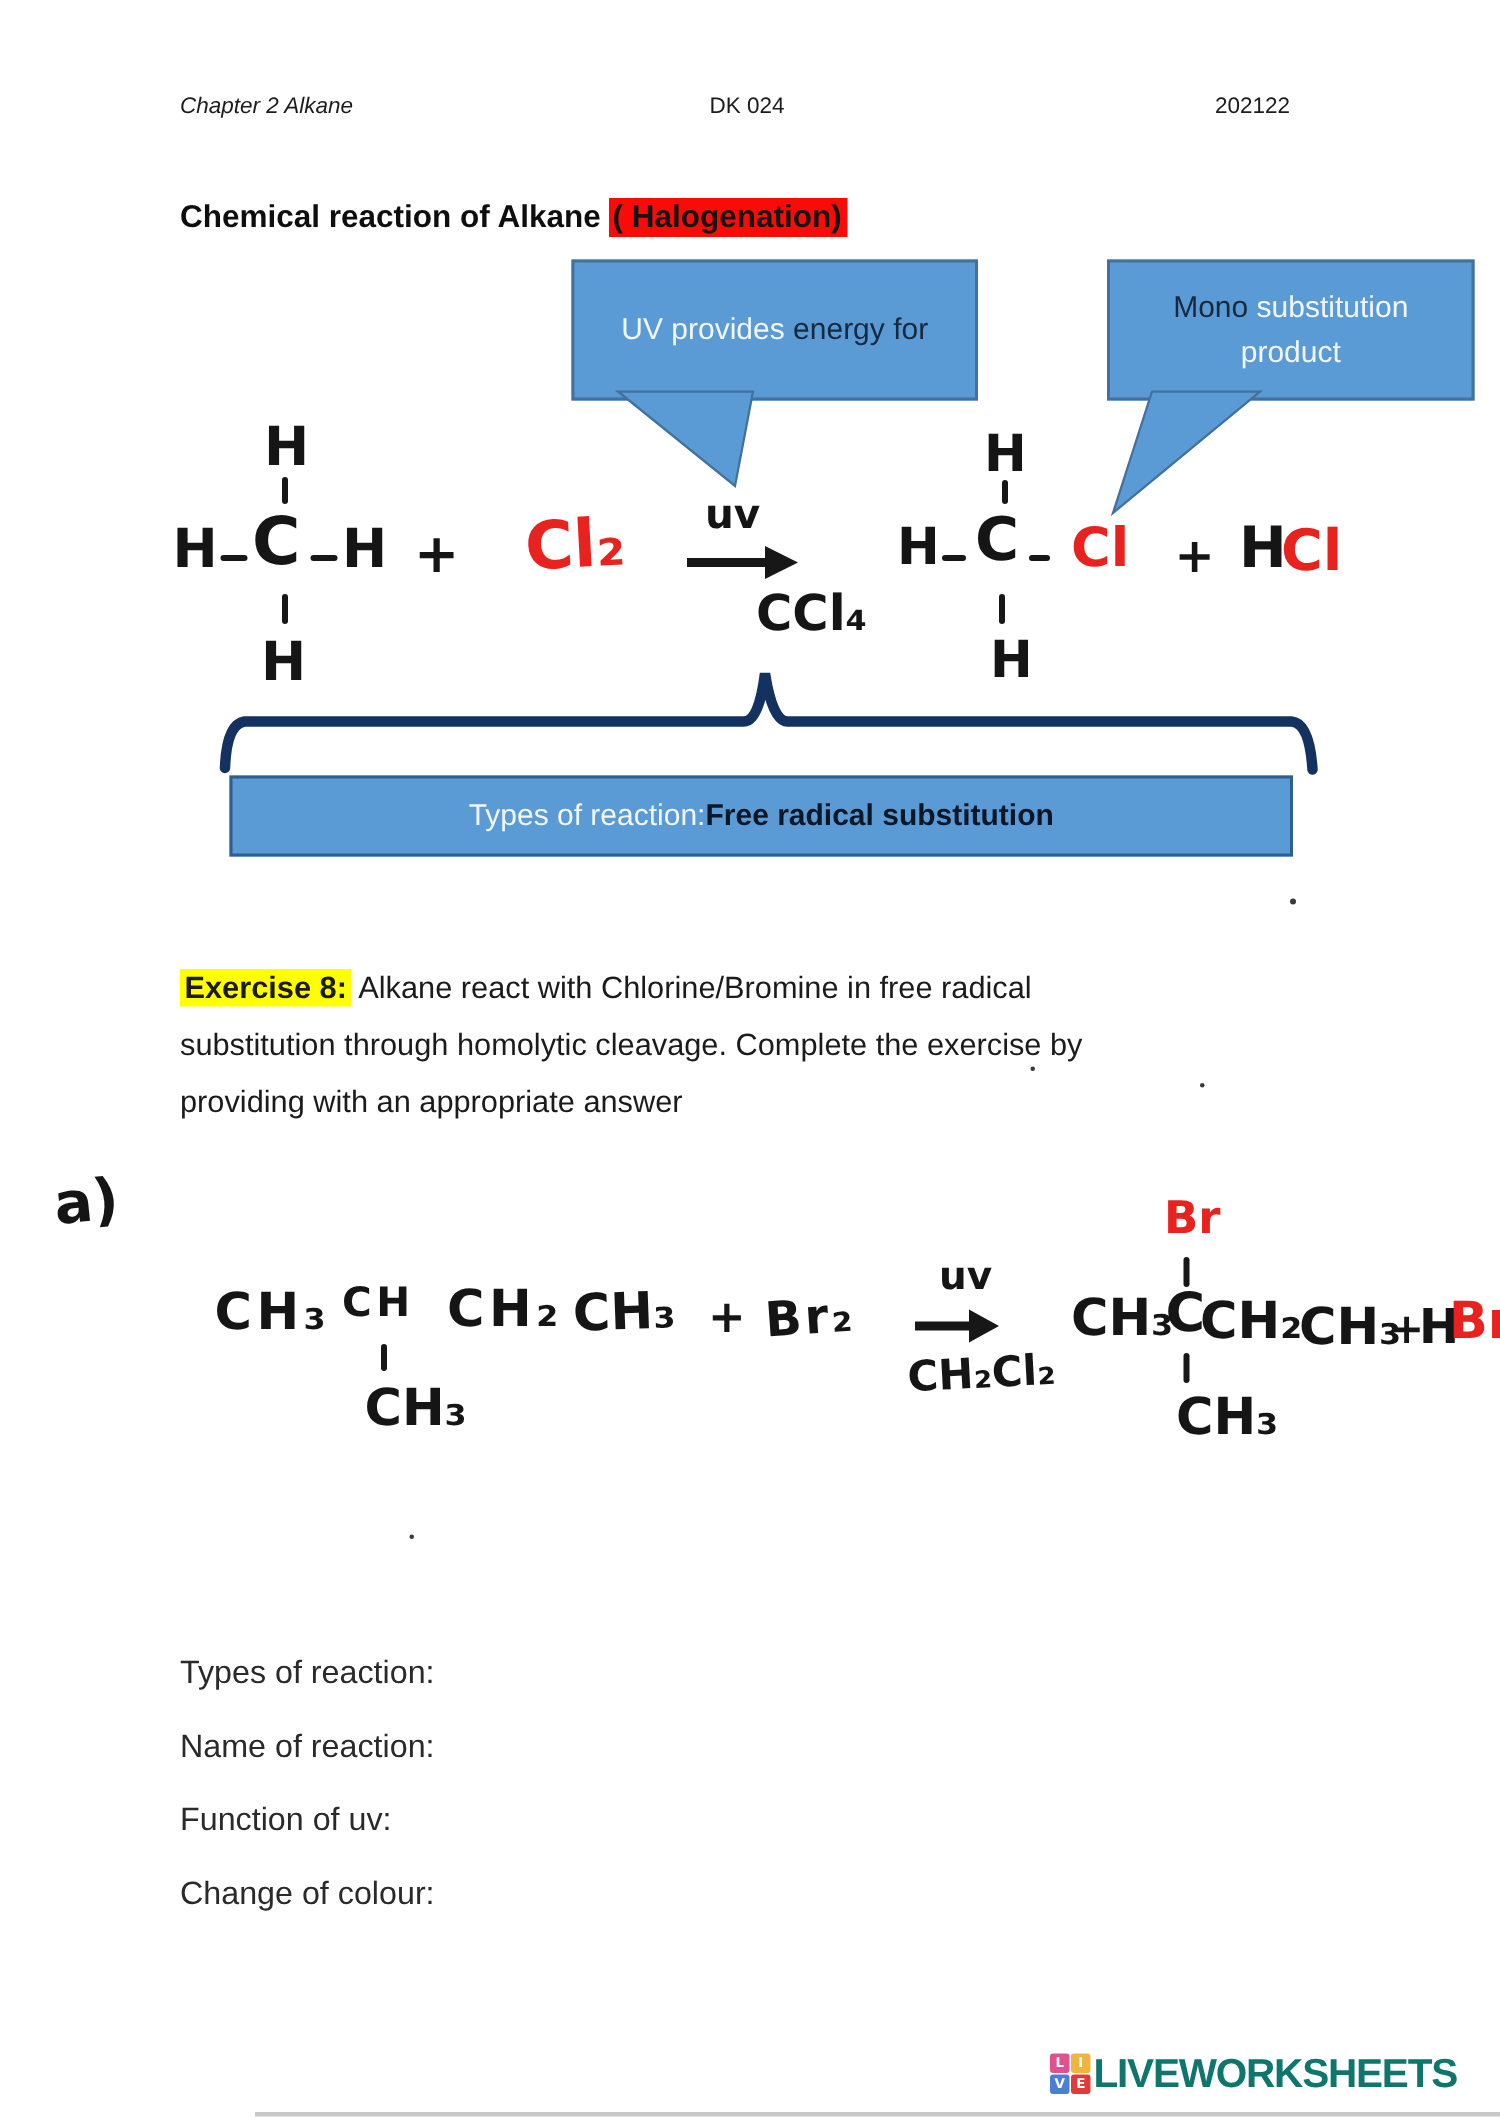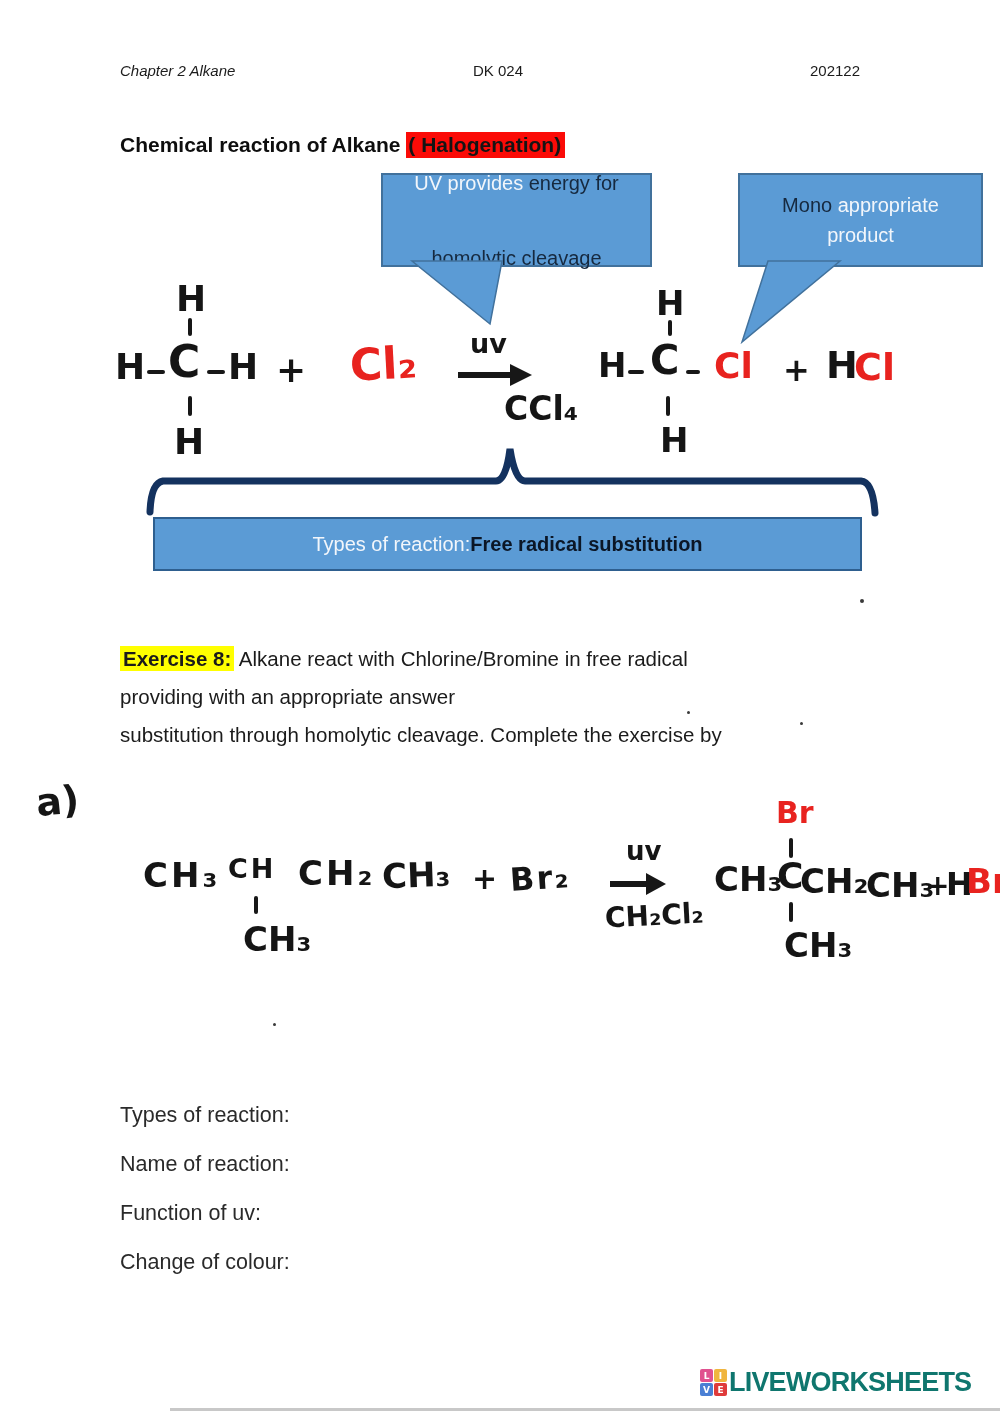--- a/index.html
+++ b/index.html
@@ -61,24 +61,23 @@
 <div class="hdr" style="left:120px;font-style:italic;">Chapter 2 Alkane</div>
 <div class="hdr" style="left:473px;">DK 024</div>
 <div class="hdr" style="left:810px;">202122</div>
 
 <div class="title">
   <span>Chemical reaction of Alkane </span><span class="hl-red">( Halogenation)</span>
 </div>
 
 <div class="callout" style="left:381px;top:173px;width:267px;height:90px;">
   <div><span class="wt">UV provides </span><span class="dk">energy for</span></div>
-  <div class="dk">homolytic cleavage</div>
 </div>
 <div class="callout" style="left:738px;top:173px;width:241px;height:90px;">
-  <div><span class="dk">Mono </span><span class="wt">appropriate</span></div>
+  <div><span class="dk">Mono </span><span class="wt">substitution</span></div>
   <div class="wt">product</div>
 </div>
 
 <svg class="overlay" width="1000" height="1413" viewBox="0 0 1000 1413">
   <polygon points="412,261 502,261 490,324" fill="#5b9bd5" stroke="#41719c" stroke-width="1.5"></polygon>
   <polygon points="768,261 840,261 742,342" fill="#5b9bd5" stroke="#41719c" stroke-width="1.5"></polygon>
   <path d="M 150 512 Q 151 483 163 481 L 496 481 Q 506 481 510 449 Q 515 481 525 481 L 861 481 Q 873 482 875 513" fill="none" stroke="#14325f" stroke-width="7" stroke-linecap="round"></path>
   <g>
     <line x1="458" y1="375" x2="512" y2="375" stroke="#171717" stroke-width="6"></line>
     <polygon points="510,364 532,375 510,386" fill="#171717"></polygon>
@@ -122,22 +121,22 @@
 <span class="hw" style="left:826px;top:346px;font-size:38px;">H</span>
 <span class="hw red" style="left:854px;top:348px;font-size:38px;">Cl</span>
 
 <div class="types-box">
   <span class="lbl">Types of reaction: </span>
   <span class="val">Free radical substitution</span>
 </div>
 
 <div class="exercise">
   <div><span class="exlabel">Exercise 8:</span><span> Alkane react with Chlorine/Bromine in free radical</span></div>
+  <div>substitution through homolytic cleavage. Complete the exercise by</div>
   <div>providing with an appropriate answer</div>
-  <div>substitution through homolytic cleavage. Complete the exercise by</div>
 </div>
 
 <span class="hw" style="left:36px;top:782px;font-size:38px;transform:rotate(-6deg);">a)</span>
 
 <div>
   <span class="hw" style="left:143px;top:858px;font-size:34px;letter-spacing:3px;">CH₃</span>
   <span class="hw" style="left:228px;top:855px;font-size:27px;letter-spacing:3px;">CH</span>
   <span class="hw" style="left:298px;top:856px;font-size:34px;letter-spacing:3px;">CH₂</span>
   <span class="hw" style="left:382px;top:858px;font-size:34px;transform:rotate(-2deg);">CH₃</span>
   <div class="bond" style="left:254px;top:896px;width:4px;height:18px;"></div>

